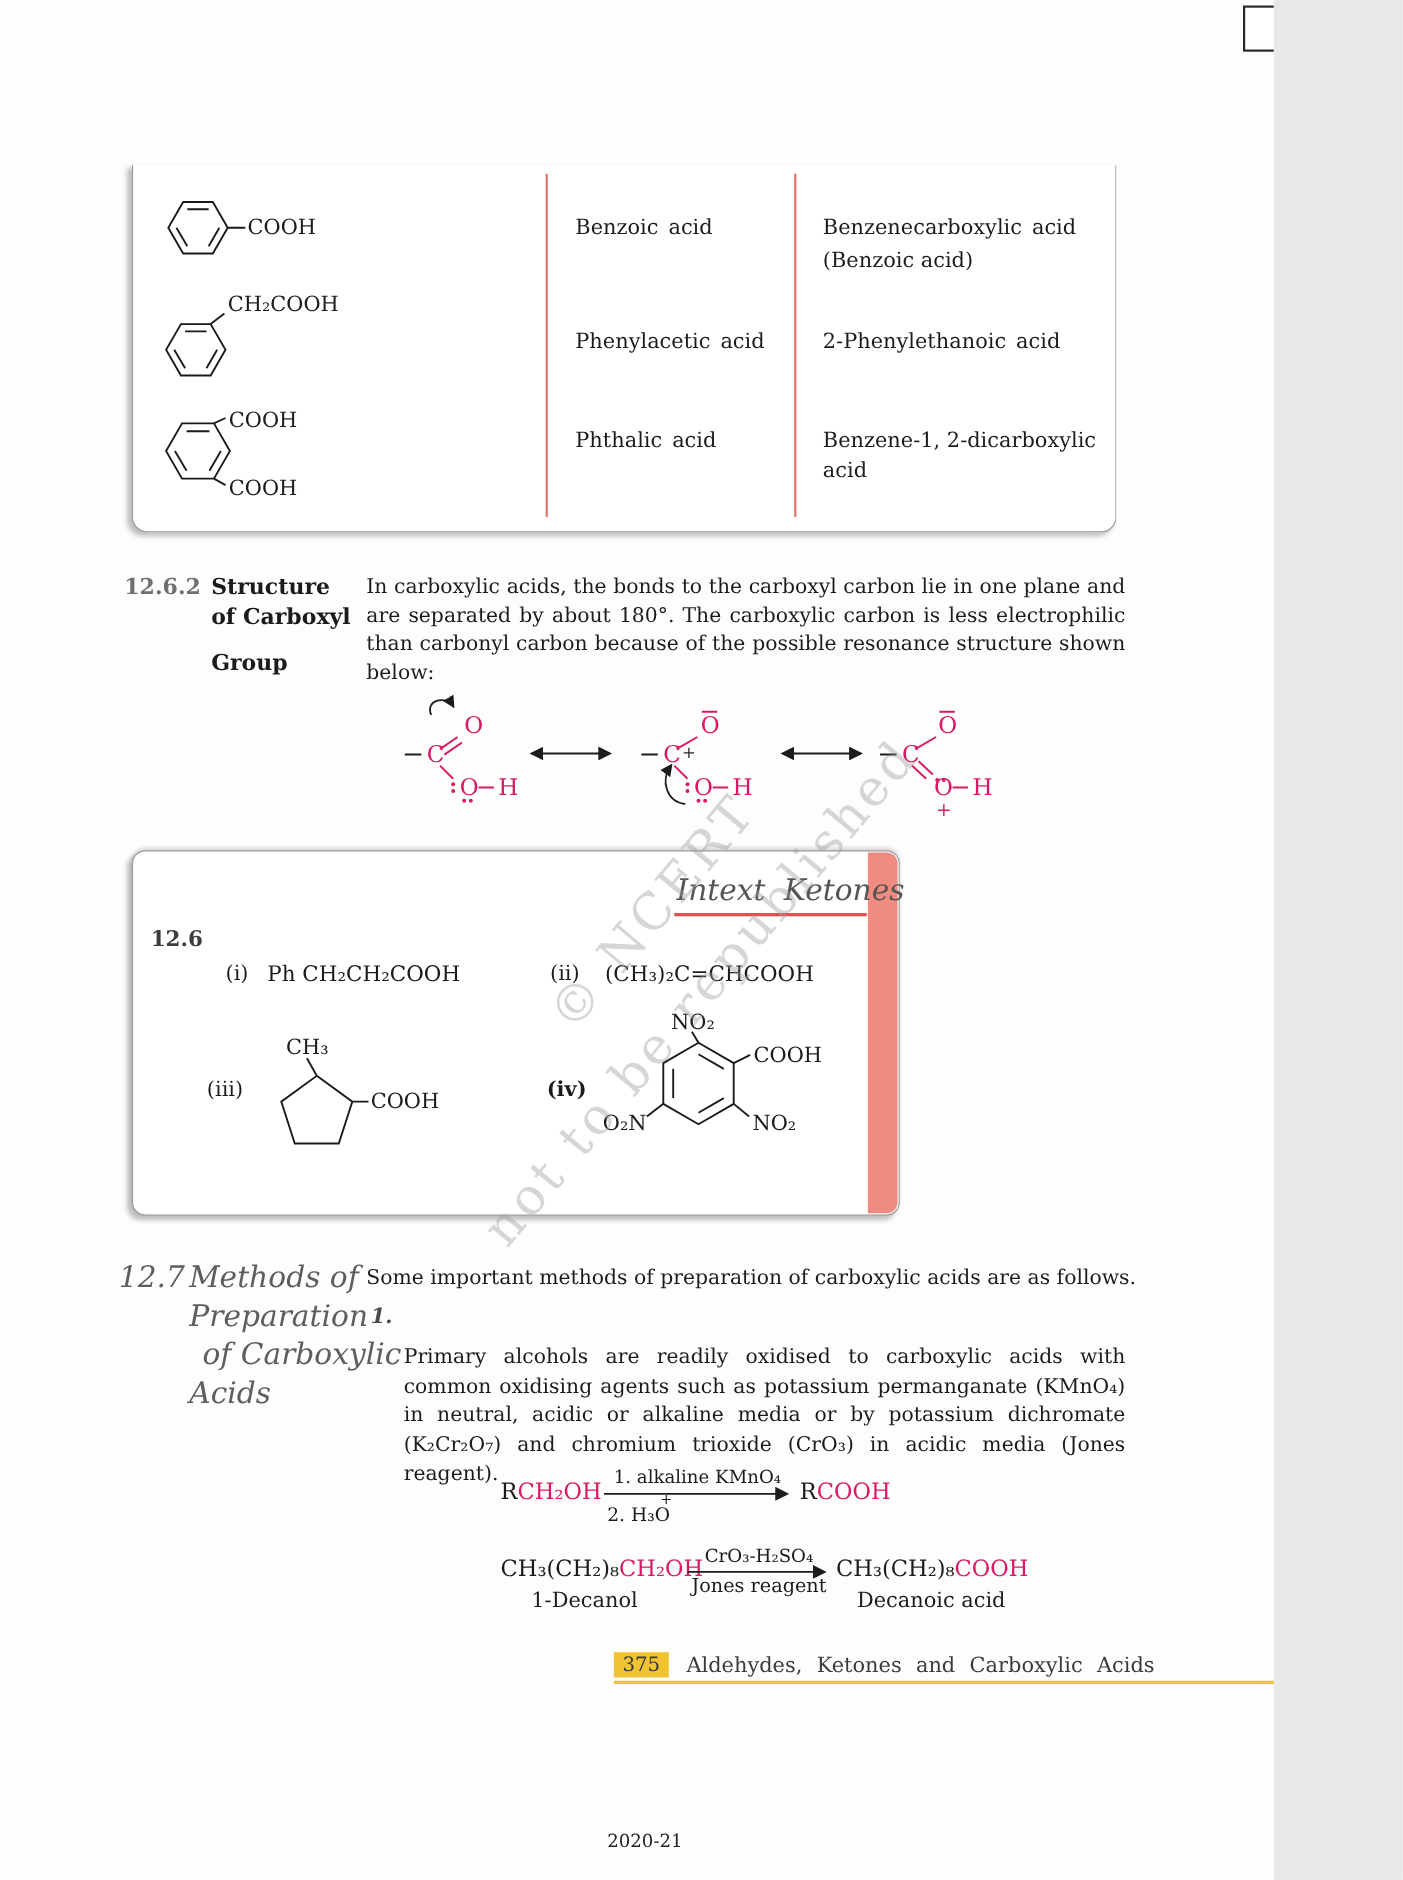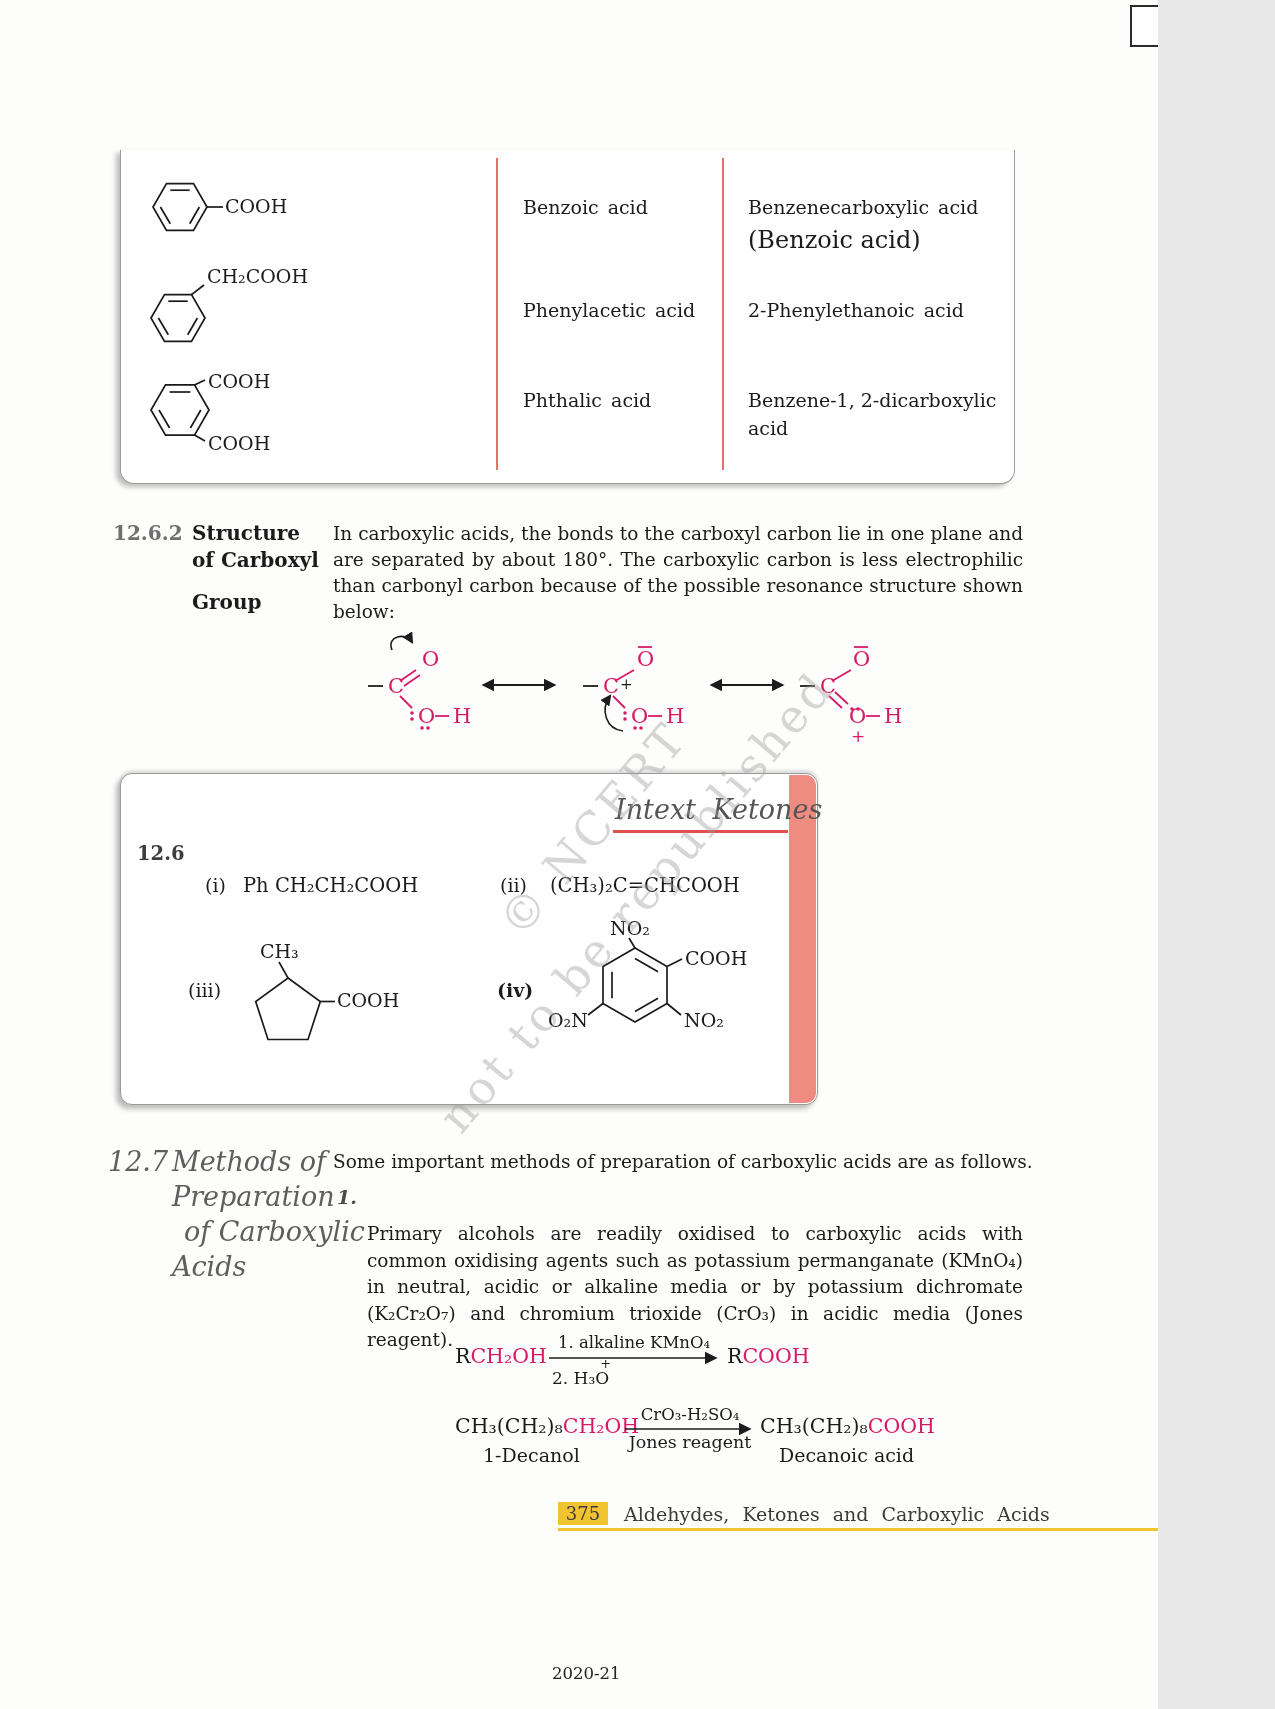--- a/index.html
+++ b/index.html
@@ -49,21 +49,21 @@
   <svg class="abs chem-svg" style="left:146px;top:170px;" width="210" height="82">
     <polygon class="bond" points="61,37 47.5,13.6 20.5,13.6 7,37 20.5,60.4 47.5,60.4"></polygon>
     <line class="bond" x1="24.3" y1="20.2" x2="43.7" y2="20.2"></line>
     <line class="bond" x1="14.4" y1="37" x2="24.3" y2="53.8"></line>
     <line class="bond" x1="43.7" y1="53.8" x2="53.4" y2="37"></line>
     <line class="bond" x1="61" y1="37" x2="77" y2="37"></line>
     <text class="bktext" x="79" y="43" font-size="19">COOH</text>
   </svg>
   <div class="abs" style="left:523px;top:196px;font-size:19px;word-spacing:3px;">Benzoic acid</div>
   <div class="abs" style="left:748px;top:196px;font-size:19px;word-spacing:3px;">Benzenecarboxylic acid</div>
-  <div class="abs" style="left:748px;top:226px;font-size:24px;">(Benzoic acid)</div>
+  <div class="abs" style="left:748px;top:226px;font-size:19px;">(Benzoic acid)</div>
 
   <svg class="abs chem-svg" style="left:146px;top:260px;" width="230" height="95">
     <polygon class="bond" points="59,58 45.5,34.6 18.5,34.6 5,58 18.5,81.4 45.5,81.4"></polygon>
     <line class="bond" x1="22.3" y1="41.2" x2="41.7" y2="41.2"></line>
     <line class="bond" x1="12.4" y1="58" x2="22.3" y2="74.8"></line>
     <line class="bond" x1="41.7" y1="74.8" x2="51.4" y2="58"></line>
     <line class="bond" x1="45.5" y1="34.6" x2="58" y2="25"></line>
     <text class="bktext" x="61" y="23" font-size="19">CH₂COOH</text>
   </svg>
   <div class="abs" style="left:523px;top:299px;font-size:19px;word-spacing:3px;">Phenylacetic acid</div>

